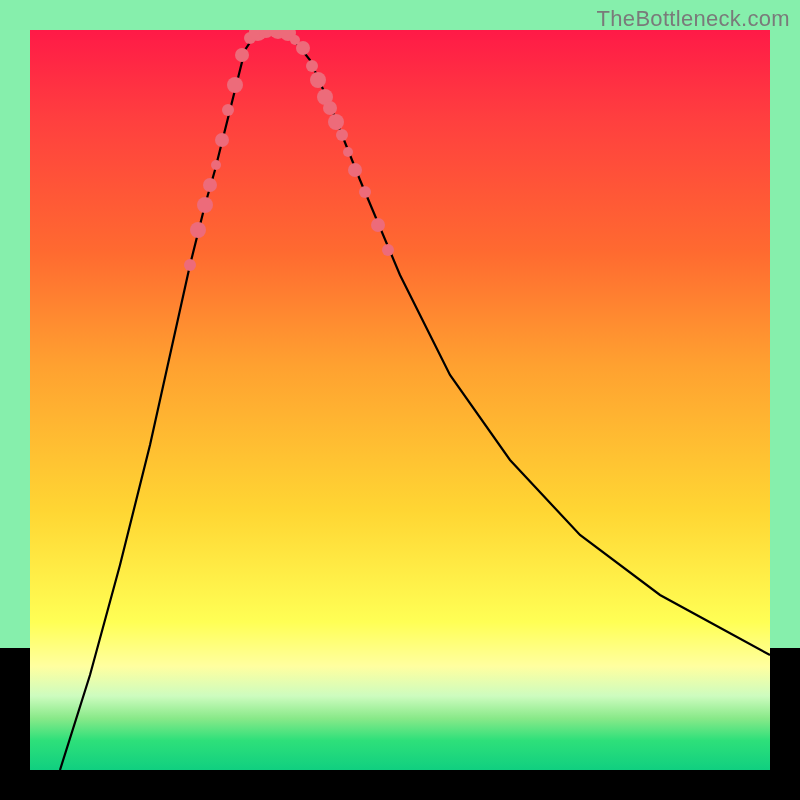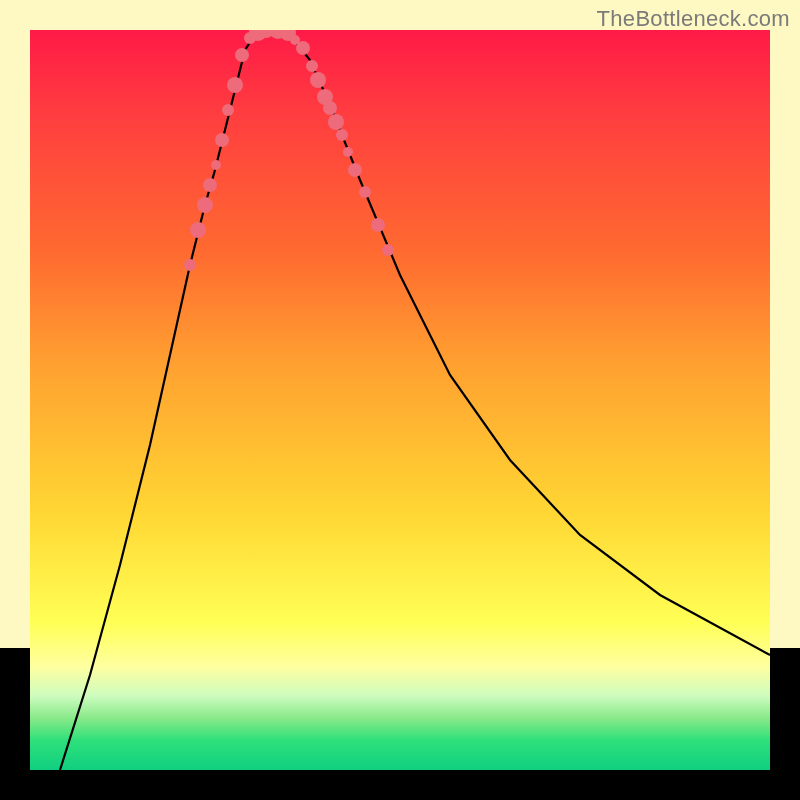--- a/index.html
+++ b/index.html
@@ -8,21 +8,21 @@
     width: 800px;
     height: 800px;
     overflow: hidden;
     background: #000;
     font-family: Arial, Helvetica, sans-serif;
   }
   .frame {
     position: relative;
     width: 800px;
     height: 648px;
-    background: #fef9c3;
+    background: #86efac;
   }
   .plot {
     position: absolute;
     left: 30px;
     top: 30px;
     width: 740px;
     height: 740px;
     background: linear-gradient(
       to bottom,
       #ff1a47 0%,

